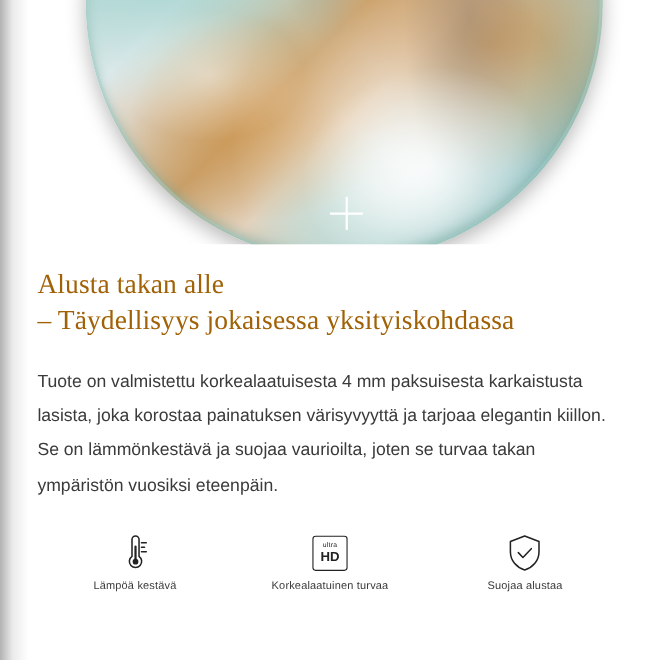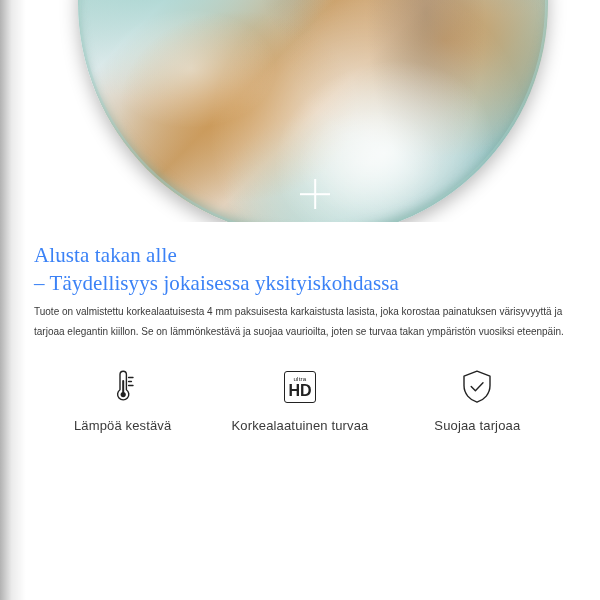--- a/index.html
+++ b/index.html
@@ -98,32 +98,32 @@
   }
 
   
   .content {
     padding: 0 34px;
     position: relative;
     z-index: 2;
   }
   .headline {
     font-family: "Liberation Serif", serif;
-    font-size: 21px;
+    font-size: 25px;
     line-height: 1.32;
-    color: #3b82f6;
+    color: #a16207;
     font-weight: 400;
     margin: 20px 0 4px 0;
     letter-spacing: 0.1px;
   }
   .headline .l2 { display: block; }
 
   .body-copy {
-    margin-top: 5px;
-    font-size: 10px;
+    margin-top: 24px;
+    font-size: 16px;
     line-height: 1.95;
     color: #3a3a3a;
     max-width: 535px;
   }
 
   
   .features {
     margin-top: 26px;
     display: grid;
     grid-template-columns: repeat(3, 1fr);
@@ -136,38 +136,38 @@
     align-items: center;
   }
   .feature-icon {
     height: 40px;
     display: flex;
     align-items: center;
     justify-content: center;
     color: #222;
   }
   .feature-label {
-    margin-top: 11px;
-    font-size: 13px;
+    margin-top: 4px;
+    font-size: 10px;
     color: #3a3a3a;
     letter-spacing: 0.15px;
   }
   .ultrahd {
     width: 30px;
     height: 30px;
     border: 1.4px solid #222;
     border-radius: 3px;
     display: flex;
     flex-direction: column;
     align-items: center;
     justify-content: center;
     line-height: 1;
   }
   .ultrahd .u1 { font-size: 6.2px; letter-spacing: 0.2px; }
-  .ultrahd .u2 { font-size: 16px; font-weight: bold; margin-top: 1px; }
+  .ultrahd .u2 { font-size: 12px; font-weight: bold; margin-top: 1px; }
 </style>
 </head>
 <body>
 
 <div class="page-shadow"></div>
 
 <div class="hero">
   <div class="hero-plate">
     <div class="veins"></div>
     <div class="sheen"></div>
@@ -211,20 +211,20 @@
       <div class="feature-label">Korkealaatuinen turvaa</div>
     </div>
 
     <div class="feature">
       <div class="feature-icon">
         <svg width="34" height="38" viewBox="0 0 34 38" fill="none" stroke="#222" stroke-width="1.4" stroke-linecap="round" stroke-linejoin="round">
           <path d="M17 3.2 30 8.2v9.4c0 8.2-5.6 14.2-13 16.6-7.4-2.4-13-8.4-13-16.6V8.2z"></path>
           <path d="M11.2 18.4l4.2 4.4 7.6-8"></path>
         </svg>
       </div>
-      <div class="feature-label">Suojaa tarjoaa</div>
+      <div class="feature-label">Suojaa alustaa</div>
     </div>
 
 
 
 
   </div>
 </div>
 
 </body></html>

